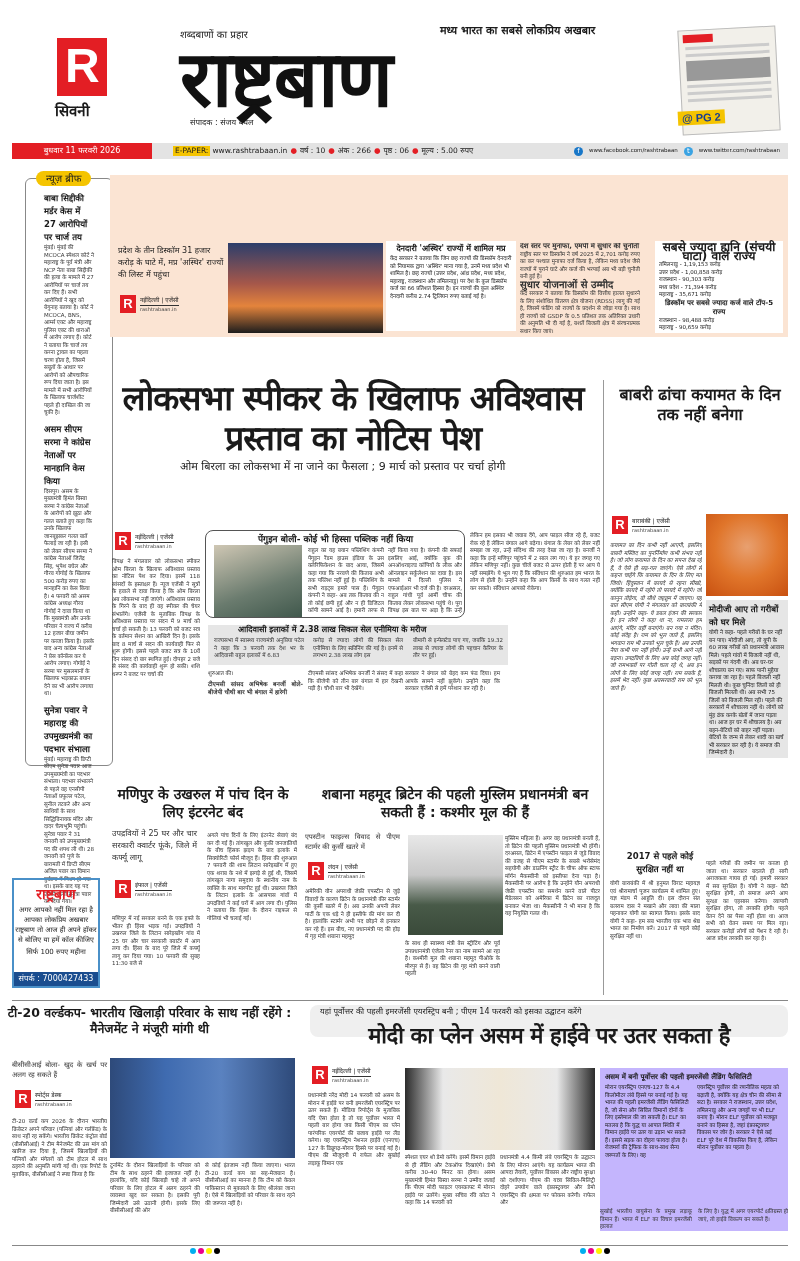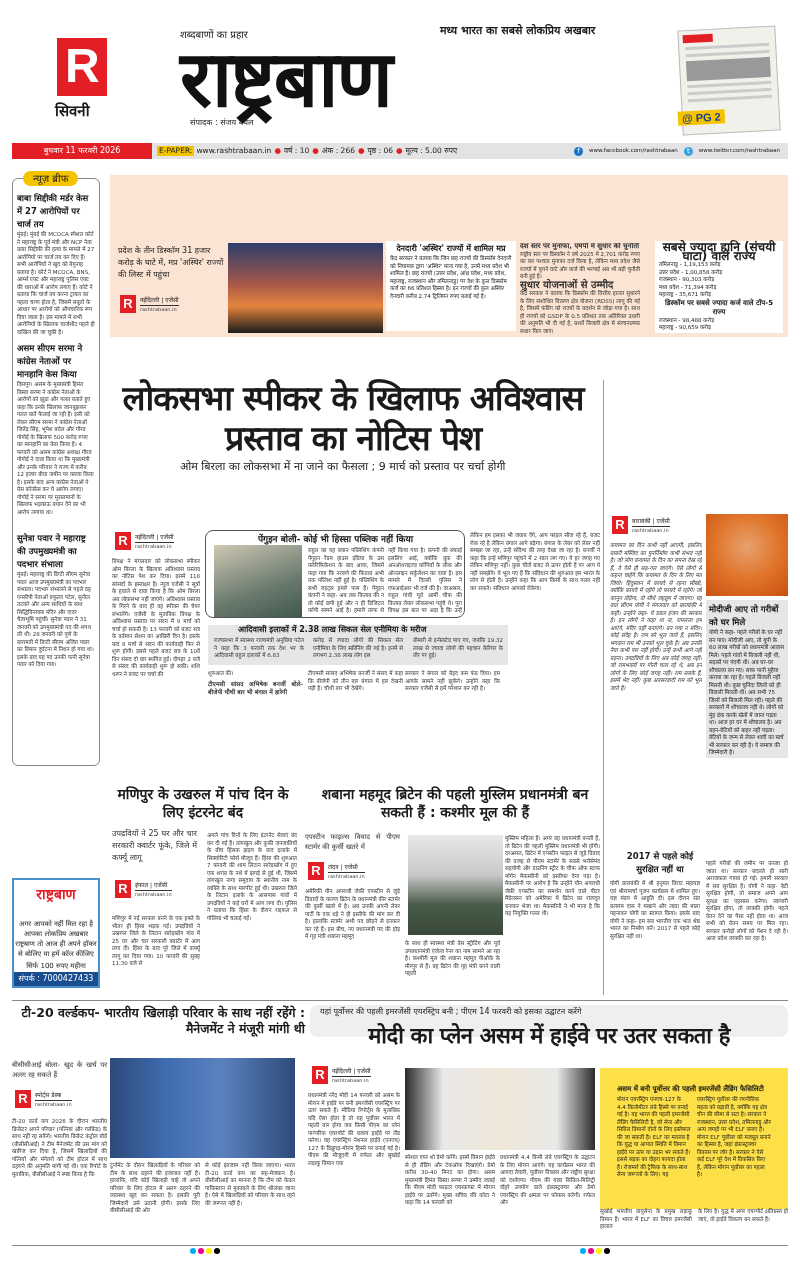--- a/index.html
+++ b/index.html
@@ -11,32 +11,32 @@
 .logo-city{position:absolute;left:55px;top:100px;font:bold 15px "DejaVu Sans",sans-serif}
 .tagline1{position:absolute;left:180px;top:28px;font-size:10px}
 .title-big{position:absolute;left:180px;top:38px;font:900 78px "DejaVu Sans",sans-serif;letter-spacing:-2px;line-height:82px;color:#111}
 .editor{position:absolute;left:190px;top:118px;font-size:8px}
 .tagline2{position:absolute;left:440px;top:22px;font:bold 11px "DejaVu Sans",sans-serif}
 .thumb{position:absolute;left:680px;top:28px;width:98px;height:105px;background:#f2f0ea;border:1px solid #bbb;transform:rotate(-3deg)}
 .thumb .pg{position:absolute;left:-5px;top:80px;background:#f5c400;color:#1a3d8f;font:bold 11px "Liberation Sans",sans-serif;padding:1px 4px}
 .thumb .l{height:3px;background:#ccc;margin:4px 6px}
 .infobar{position:absolute;left:12px;top:143px;width:776px;height:16px;background:#e3e3e3;display:flex;align-items:center;font-size:7.5px}
 .datebox{background:#e31e24;color:#fff;width:140px;height:16px;display:flex;align-items:center;justify-content:center;font-size:8px}
-.epaper{background:#f5c400;padding:0 2px;margin-left:5px}
+.epaper{background:#f5c400;padding:0 2px;margin-left:21px}
 .infobar .dot{color:#e31e24;margin:0 3px}
 .infobar .social{margin-left:auto;display:flex;gap:6px;align-items:center;font-size:5.5px;padding-right:8px}
 .ico{display:inline-block;width:9px;height:9px;border-radius:50%;background:#1877c8;color:#fff;font-size:7px;text-align:center;line-height:9px}
 
-.brief{position:absolute;left:12px;top:178px;width:88px;height:588px;border:1px solid #888;border-radius:6px;padding:10px 4px 4px}
+.brief{position:absolute;left:25px;top:178px;width:88px;height:588px;border:1px solid #888;border-radius:6px;padding:10px 18px 4px}
 .brief-tag{position:absolute;left:10px;top:-8px;background:#f5c400;border-radius:8px;padding:1px 10px;font-size:10px}
 .brief h4{font-size:8.5px;font-weight:bold;line-height:13px;margin-top:3px}
 .brief p{font-size:5.5px;line-height:7.5px;color:#333}
 .promo{position:absolute;left:12px;top:878px;width:88px;height:110px;border:2px solid #4a90c8;text-align:center;padding-top:4px}
 .promo .nm{color:#e31e24;font:bold 14px "DejaVu Sans",sans-serif}
-.promo p{font-size:7px;line-height:10px;margin-top:16px}
+.promo p{font-size:7px;line-height:10px;margin-top:2px}
 .promo .price{font-size:7px;margin-top:3px}
 .promo .ph{position:absolute;bottom:0;left:0;right:0;background:#1a4d8f;color:#fff;font-size:8px;padding:2px 0}
 
 .lead{position:absolute;left:110px;top:175px;width:678px;height:162px;background:#fbe4d3}
 .lead h1{position:absolute;left:10px;top:2px;font:bold 35px "DejaVu Sans",sans-serif;letter-spacing:-1px;white-space:nowrap}
 .lead .kicker{position:absolute;left:8px;top:70px;width:110px;font-size:8px;line-height:12px}
 .lead .photo{position:absolute;left:118px;top:68px;width:155px;height:90px;background:linear-gradient(180deg,#2c3e6b 0%,#a5574a 45%,#e4843c 70%,#1d1d1d 100%)}
 .byline{display:flex;align-items:center;gap:4px}
 .byline .mini{width:16px;height:18px;background:#e31e24;color:#fff;font:bold 13px "Liberation Sans",sans-serif;text-align:center;line-height:18px}
 .byline .bl{font-size:6px;border-bottom:1px solid #333;padding-bottom:1px}
@@ -62,26 +62,26 @@
 .greybox{position:absolute;left:706px;top:600px;width:82px;height:158px;background:#e6e6e6;padding:3px}
 .greybox h5{font-size:8.5px;font-weight:bold;line-height:13px}
 .greybox p{font-size:5.5px;line-height:7.5px}
 
 .mhead{position:absolute;left:113px;top:785px;width:180px;text-align:center;font:bold 14px "DejaVu Sans",sans-serif;line-height:18px}
 .shead{position:absolute;left:305px;top:785px;width:300px;text-align:center;font:bold 14px "DejaVu Sans",sans-serif;line-height:18px}
 .sphoto{position:absolute;left:408px;top:835px;width:95px;height:100px;background:linear-gradient(180deg,#e8e8e8,#c8c8c8 40%,#485a48 70%,#3a4a3a)}
 .sub17{position:absolute;left:620px;top:850px;width:80px;text-align:center;font-size:8.5px;font-weight:bold;line-height:13px}
 
 .bottom-rule{position:absolute;left:12px;top:1000px;width:776px;height:1px;background:#888}
-.t20h{position:absolute;left:10px;top:1005px;width:295px;font:bold 12.5px "DejaVu Sans",sans-serif;line-height:16px;text-align:right}
+.t20h{position:absolute;left:2px;top:1005px;width:295px;font:bold 12.5px "DejaVu Sans",sans-serif;line-height:16px;text-align:center}
 .t20photo{position:absolute;left:110px;top:1058px;width:185px;height:100px;background:linear-gradient(90deg,#2e4a7a,#3f6bb0 30%,#5a82c0 60%,#2e4a7a)}
 .modi-strap{position:absolute;left:310px;top:1005px;width:478px;height:32px;background:#efefef;border-radius:8px;font-size:8px;padding:2px 10px}
 .modi-h{position:absolute;left:310px;top:1022px;width:478px;font:bold 22px "DejaVu Sans",sans-serif;line-height:28px;text-align:center;letter-spacing:-0.5px}
 .modiphoto{position:absolute;left:405px;top:1068px;width:190px;height:82px;background:linear-gradient(90deg,#2b2b2b,#e9e9e9 20%,#efe7d7 50%,#e9e9e9 80%,#2b2b2b)}
-.asbox{position:absolute;left:600px;top:1068px;width:188px;height:141px;background:#fde047;padding:17px}
+.asbox{position:absolute;left:600px;top:1068px;width:188px;height:163px;background:#c4b5fd;padding:5px}
 .asbox h5{font-size:7px;font-weight:bold;margin-bottom:2px}
 .asbox .c2{display:flex;gap:6px}
 .asbox p{font-size:5.5px;line-height:7.5px;flex:1}
 .cmyk{position:absolute;top:1248px;display:flex;gap:2px}
 .cmyk span{width:6px;height:6px;border-radius:50%}
 </style>
 </head>
 <body>
 
 <div class="masthead">
@@ -124,21 +124,21 @@
     <span>www.twitter.com/rashtrabaan</span>
   </div>
 </div>
 
 <div class="brief">
   <span class="brief-tag">न्यूज़ ब्रीफ</span>
   <h4>बाबा सिद्दीकी मर्डर केस में 27 आरोपियों पर चार्ज तय</h4>
   <p>मुंबई। मुंबई की MCOCA स्पेशल कोर्ट ने महाराष्ट्र के पूर्व मंत्री और NCP नेता बाबा सिद्दीकी की हत्या के मामले में 27 आरोपियों पर चार्ज तय कर दिए हैं। सभी आरोपियों ने खुद को बेगुनाह बताया है। कोर्ट ने MCOCA, BNS, आर्म्स एक्ट और महाराष्ट्र पुलिस एक्ट की धाराओं में आरोप लगाए हैं। कोर्ट ने बताया कि चार्ज तय करना ट्रायल का पहला चरण होता है, जिसमें सबूतों के आधार पर आरोपों को औपचारिक रूप दिया जाता है। इस मामले में सभी आरोपियों के खिलाफ चार्जशीट पहले ही दाखिल की जा चुकी है।</p>
   <h4 style="margin-top:6px">असम सीएम सरमा ने कांग्रेस नेताओं पर मानहानि केस किया</h4>
   <p>दिसपुर। असम के मुख्यमंत्री हिमंत बिस्वा सरमा ने कांग्रेस नेताओं के आरोपों को झूठा और गलत बताते हुए कहा कि उनके खिलाफ जानबूझकर गलत बातें फैलाई जा रही हैं। इसी को लेकर सीएम सरमा ने कांग्रेस नेताओं जितेंद्र सिंह, भूपेश बघेल और गौरव गोगोई के खिलाफ 500 करोड़ रुपए का मानहानि का केस किया है। 4 फरवरी को असम कांग्रेस अध्यक्ष गौरव गोगोई ने दावा किया था कि मुख्यमंत्री और उनके परिवार ने राज्य में करीब 12 हजार बीघा जमीन पर कब्जा किया है। इसके बाद अन्य कांग्रेस नेताओं ने प्रेस कॉन्फ्रेंस कर ये आरोप लगाए। गोगोई ने सरमा पर मुसलमानों के खिलाफ भड़काऊ बयान देने का भी आरोप लगाया था।</p>
-  <h4 style="margin-top:16px">सुनेत्रा पवार ने महाराष्ट्र की उपमुख्यमंत्री का पदभार संभाला</h4>
+  <h4 style="margin-top:6px">सुनेत्रा पवार ने महाराष्ट्र की उपमुख्यमंत्री का पदभार संभाला</h4>
   <p>मुंबई। महाराष्ट्र की डिप्टी सीएम सुनेत्रा पवार आज उपमुख्यमंत्री का पदभार संभाला। पदभार संभालने से पहले वह एनसीपी नेताओं प्रफुल्ल पटेल, सुनील तटकरे और अन्य साथियों के साथ सिद्धिविनायक मंदिर और दादर चैत्यभूमि पहुंचीं। सुनेत्रा पवार ने 31 जनवरी को उपमुख्यमंत्री पद की शपथ ली थी। 28 जनवरी को पुणे के बारामती में डिप्टी सीएम अजित पवार का विमान दुर्घटना में निधन हो गया था। इसके बाद यह पद उनकी पत्नी सुनेत्रा पवार को दिया गया।</p>
 </div>
 
 <div class="promo">
   <div class="nm">राष्ट्रबाण</div>
   <p>अगर आपको नहीं मिल रहा है आपका लोकप्रिय अखबार राष्ट्रबाण तो आज ही अपने हॉकर से बोलिए या हमें कॉल कीजिए</p>
   <div class="price">सिर्फ 100 रुपए महीना</div>
   <div class="ph">संपर्क : 7000427433</div>
 </div>
 
@@ -201,20 +201,21 @@
   <div class="col" style="left:205px;top:12px;width:90px">बीमारी से इन्फेक्टेड पाए गए, जबकि 19.32 लाख से ज्यादा लोगों की पहचान कैरियर के तौर पर हुई।</div>
 </div>
 <div class="col" style="left:208px;top:670px;width:95px">शुरुआत की।</div>
 <div class="col" style="left:208px;top:680px;width:95px;font-weight:bold;font-size:6px">टीएमसी सांसद अभिषेक बनर्जी बोले- बीजेपी चौथी बार भी बंगाल में हारेगी</div>
 <div class="col" style="left:308px;top:670px;width:95px">टीएमसी सांसद अभिषेक बनर्जी ने संसद में कहा कि बीजेपी को तीन बार बंगाल में हार देखनी पड़ी है। चौथी बार भी देखेंगे।</div>
 <div class="col" style="left:405px;top:670px;width:95px">सरकार ने बंगाल को बेहद कम फंड दिया। हम आपके सामने नहीं झुकेंगे। उन्होंने कहा कि सरकार एजेंसी से हमें परेशान कर रही है।</div>
 
 <div class="vline" style="left:603px;top:380px;height:615px"></div>
 
 <div class="rhead">
+  <h2>बाबरी ढांचा कयामत के दिन तक नहीं बनेगा</h2>
 </div>
 <div class="byline abs" style="left:612px;top:516px">
   <span class="mini">R</span>
   <div>
       <div class="bl">बाराबंकी | एजेंसी</div>
       <div class="url">rashtrabaan.in</div>
     </div>
 </div>
 <div class="yogi"></div>
 <div class="col" style="left:610px;top:542px;width:92px;height:300px;overflow:hidden;font-style:italic">कयामत का दिन कभी नहीं आएगी, इसलिए बाबरी मस्जिद का पुनर्निर्माण कभी संभव नहीं है। जो लोग कयामत के दिन का सपना देख रहे हैं, वे ऐसे ही सड़-गल जाएंगे। ऐसे लोगों से कहना चाहेंगे कि कयामत के दिन के लिए मत जियो। हिंदुस्तान में कायदे से रहना सीखो, क्योंकि कायदे में रहोगे तो फायदे में रहोगे। जो कानून तोड़ेगा, वो सीधे जहन्नुम में जाएगा। यह बात सीएम योगी ने मंगलवार को बाराबंकी में कही। उन्होंने कहा- ये डबल इंजन की सरकार है। इन लोगों ने कहा था ना, रामलला हम आएंगे, मंदिर वहीं बनाएंगे। बन गया न मंदिर। कोई संदेह है। राम को भूल जाते हैं, इसलिए भगवान राम भी उनको भूल चुके हैं। अब उनकी नैया कभी पार नहीं होगी। उन्हें कभी आगे नहीं बढ़ना। उपद्रवियों के लिए अब कोई जगह नहीं। जो रामभक्तों पर गोली चला रहे थे, अब इन लोगों के लिए कोई जगह नहीं। राम सबके हैं, इसमें भेद नहीं। कुछ अवसरवादी राम को भूल जाते हैं।</div>

